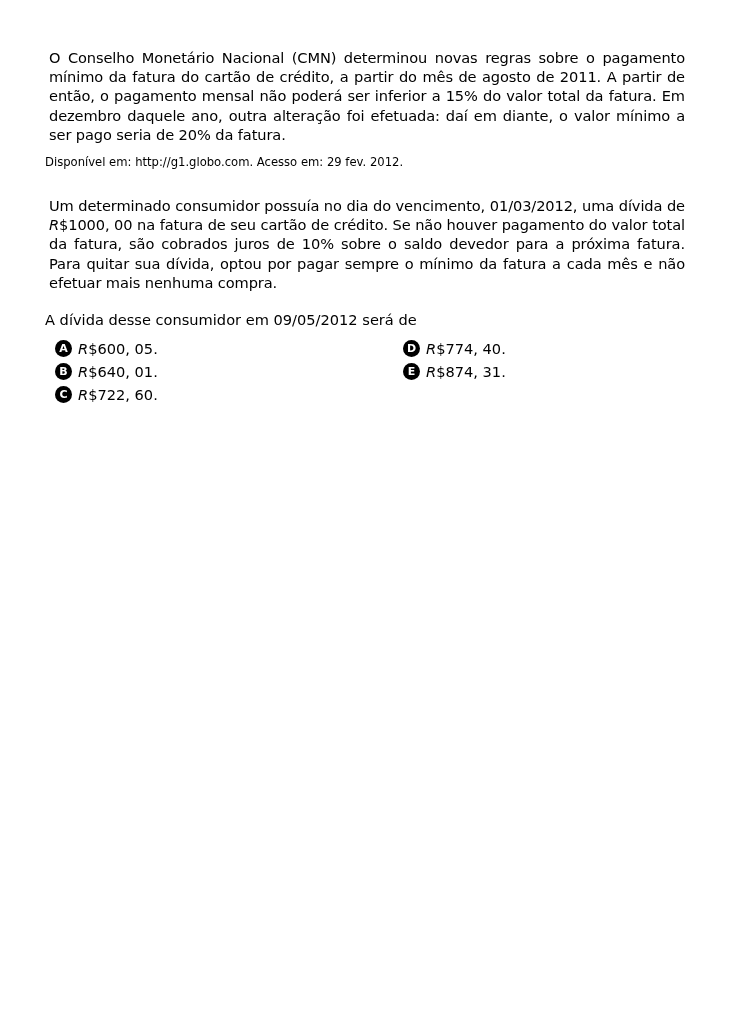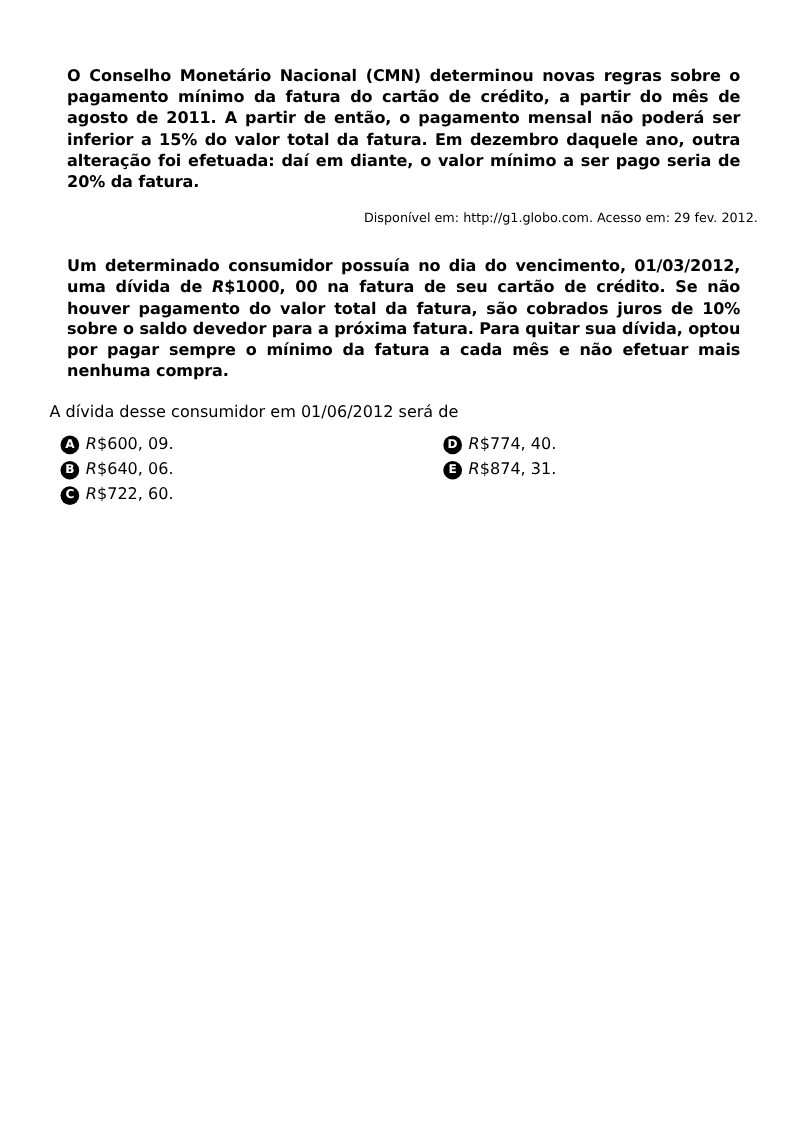--- a/index.html
+++ b/index.html
@@ -18,28 +18,27 @@
     .page {
       position: absolute;
       left: 45px;
       top: 44px;
       width: 644px;
     }
     .para {
       font-size: 14.6px;
       line-height: 19.2px;
       text-align: justify;
-      margin: 16px;
+      margin: 4px;
       letter-spacing: -0.1px;
-      font-weight: bold;
     }
     .source {
       font-size: 11.6px;
       line-height: 14px;
-      text-align: right;
+      text-align: left;
       margin: 11px 0 0 0;
     }
     .para2 {
       margin-top: 27px;
     }
     .question {
       font-size: 14.6px;
       line-height: 19.2px;
       margin: 18px 0 0 0;
     }
@@ -82,30 +81,30 @@
 <body>
 
 <div class="page">
 
   <p class="para">O Conselho Monetário Nacional (CMN) determinou novas regras sobre o pagamento mínimo da fatura do cartão de crédito, a partir do mês de agosto de 2011. A partir de então, o pagamento mensal não poderá ser inferior a 15% do valor total da fatura. Em dezembro daquele ano, outra alteração foi efetuada: daí em diante, o valor mínimo a ser pago seria de 20% da fatura.</p>
 
   <p class="source">Disponível em: http://g1.globo.com. Acesso em: 29 fev. 2012.</p>
 
   <p class="para para2"><span>Um determinado consumidor possuía no dia do vencimento, 01/03/2012, uma dívida de </span><span class="it">R</span><span>$1000, 00</span><span> na fatura de seu cartão de crédito. Se não houver pagamento do valor total da fatura, são cobrados juros de 10% sobre o saldo devedor para a próxima fatura. Para quitar sua dívida, optou por pagar sempre o mínimo da fatura a cada mês e não efetuar mais nenhuma compra.</span></p>
 
-  <p class="question">A dívida desse consumidor em 01/06/2012 será de</p>
+  <p class="question">A dívida desse consumidor em 09/05/2012 será de</p>
 
   <div class="options">
     <div class="option" style="left:10px; top:0px;">
       <span class="badge">A</span>
-      <span class="opt-text"><span class="r">R</span><span>$600, 09.</span></span>
+      <span class="opt-text"><span class="r">R</span><span>$600, 05.</span></span>
     </div>
     <div class="option" style="left:10px; top:23px;">
       <span class="badge">B</span>
-      <span class="opt-text"><span class="r">R</span><span>$640, 06.</span></span>
+      <span class="opt-text"><span class="r">R</span><span>$640, 01.</span></span>
     </div>
     <div class="option" style="left:10px; top:46px;">
       <span class="badge">C</span>
       <span class="opt-text"><span class="r">R</span><span>$722, 60.</span></span>
     </div>
     <div class="option" style="left:358px; top:0px;">
       <span class="badge">D</span>
       <span class="opt-text"><span class="r">R</span><span>$774, 40.</span></span>
     </div>
     <div class="option" style="left:358px; top:23px;">

